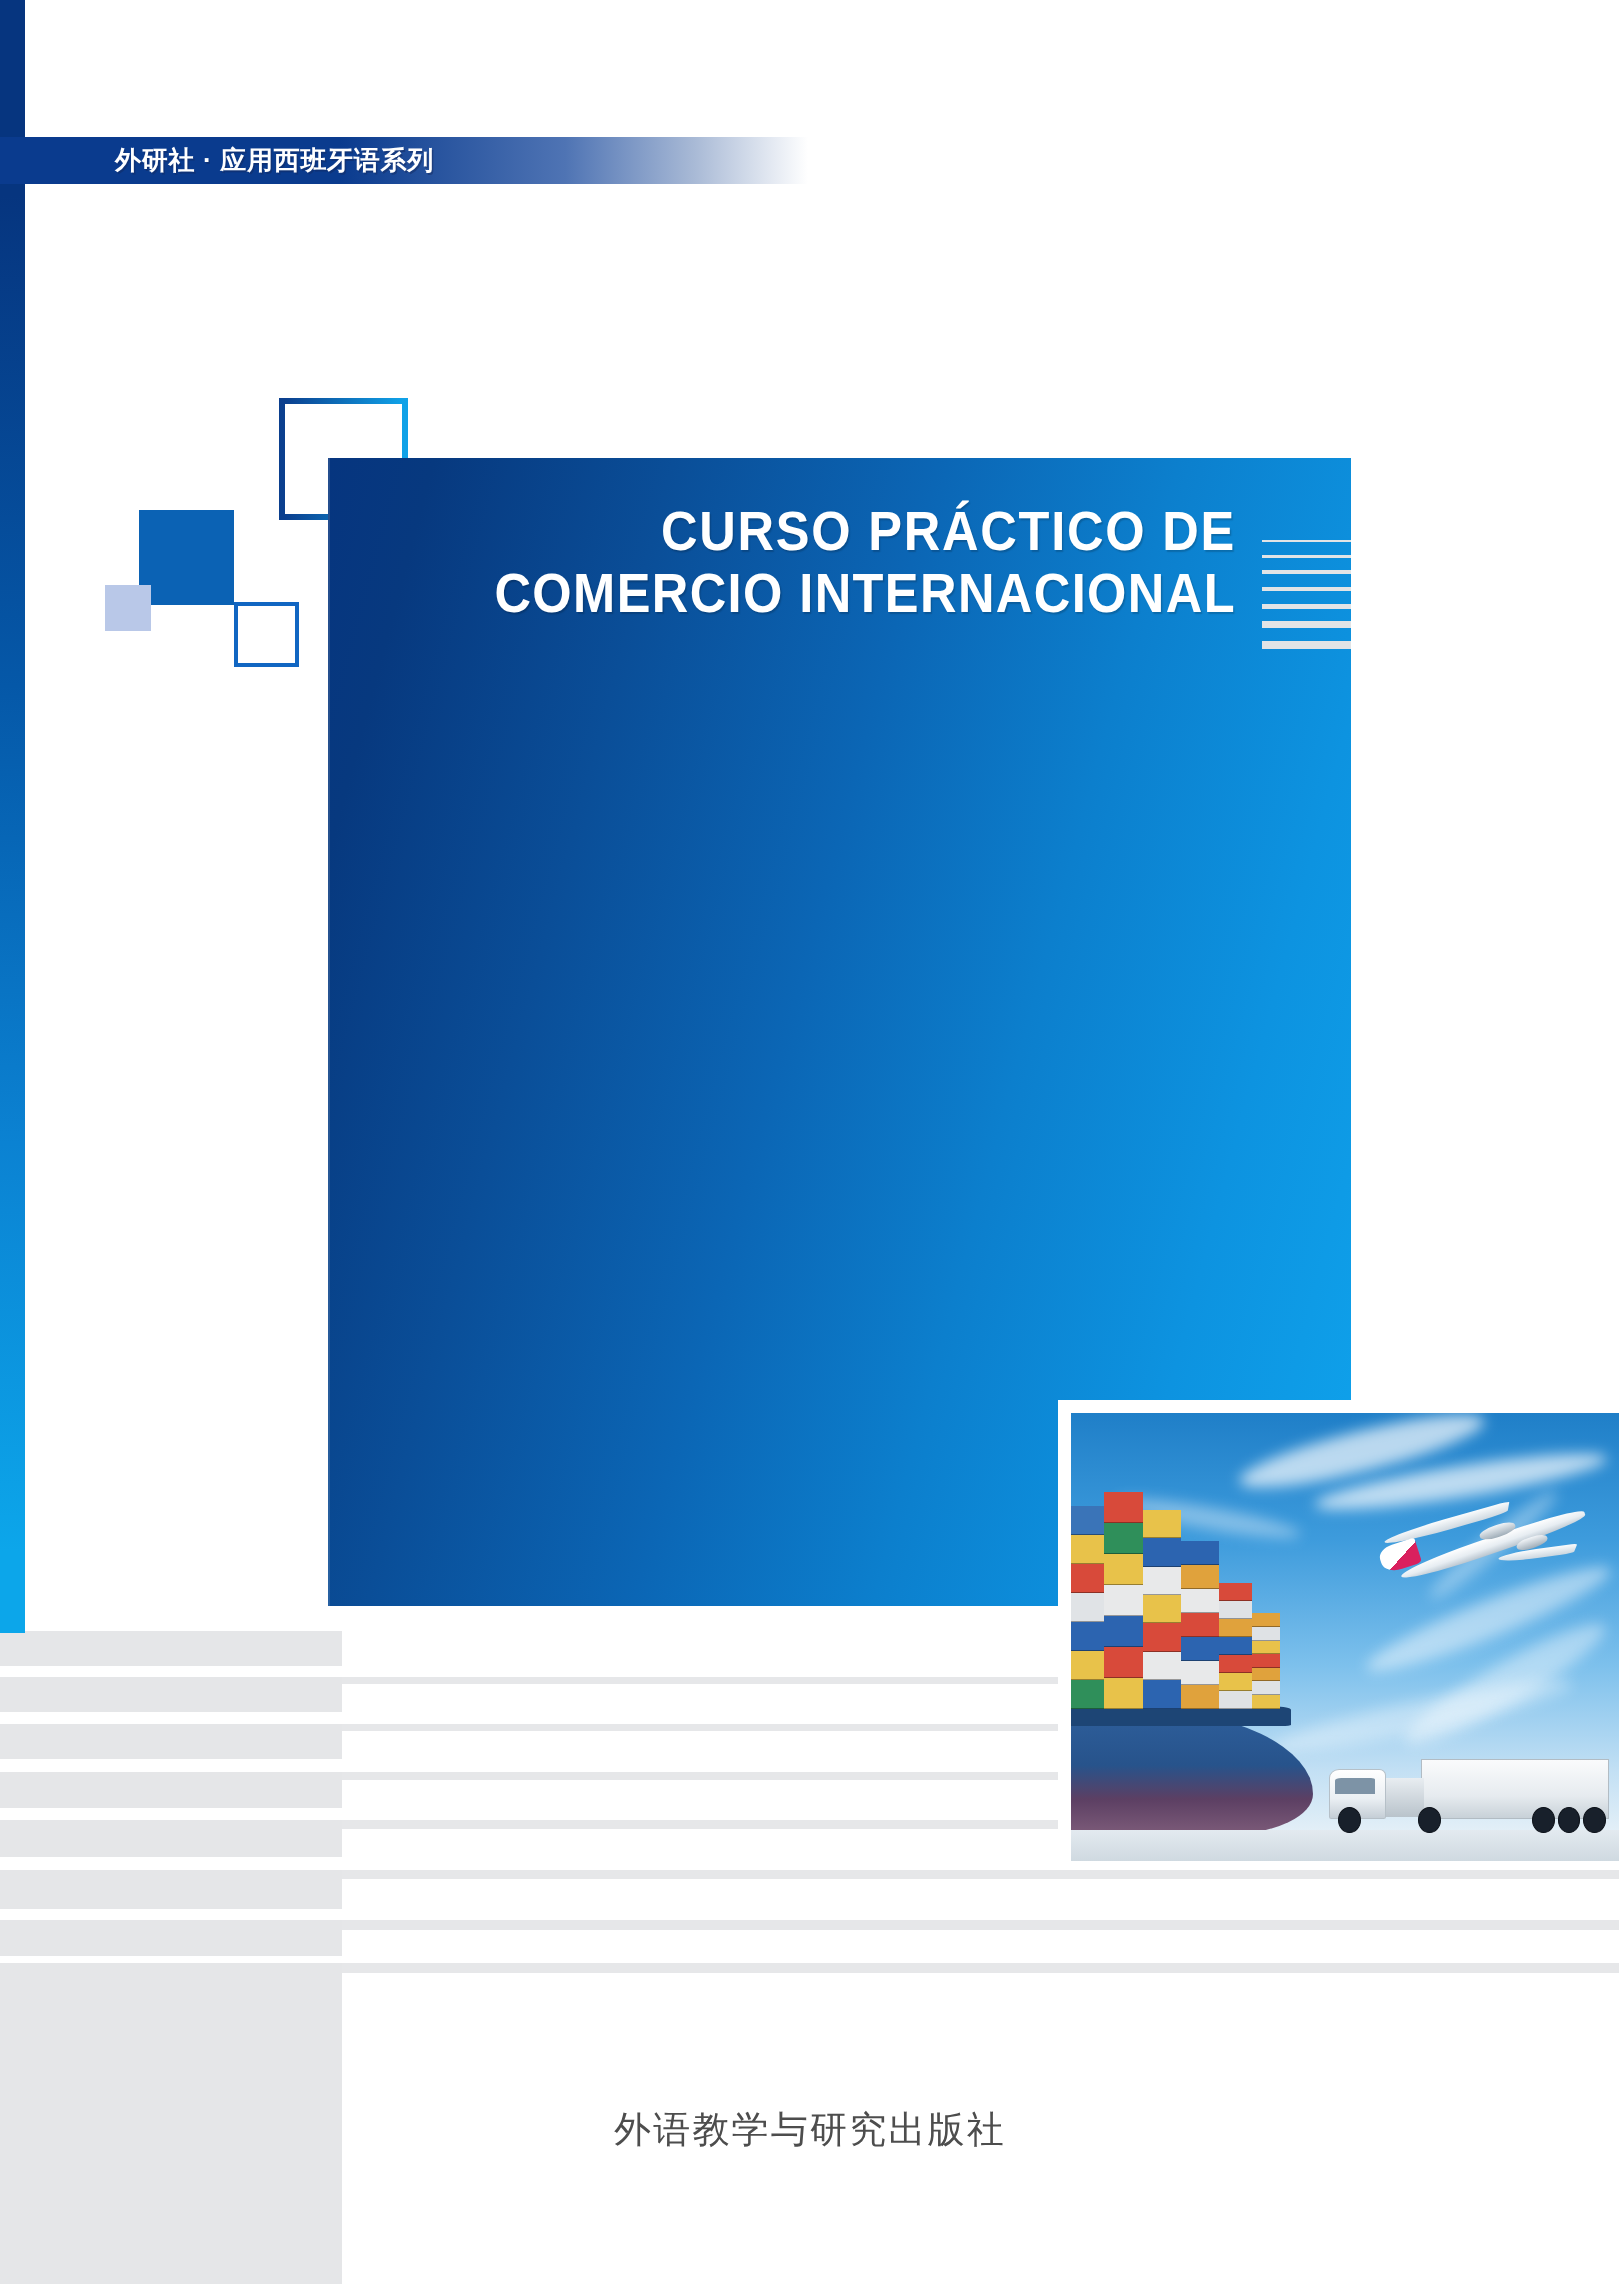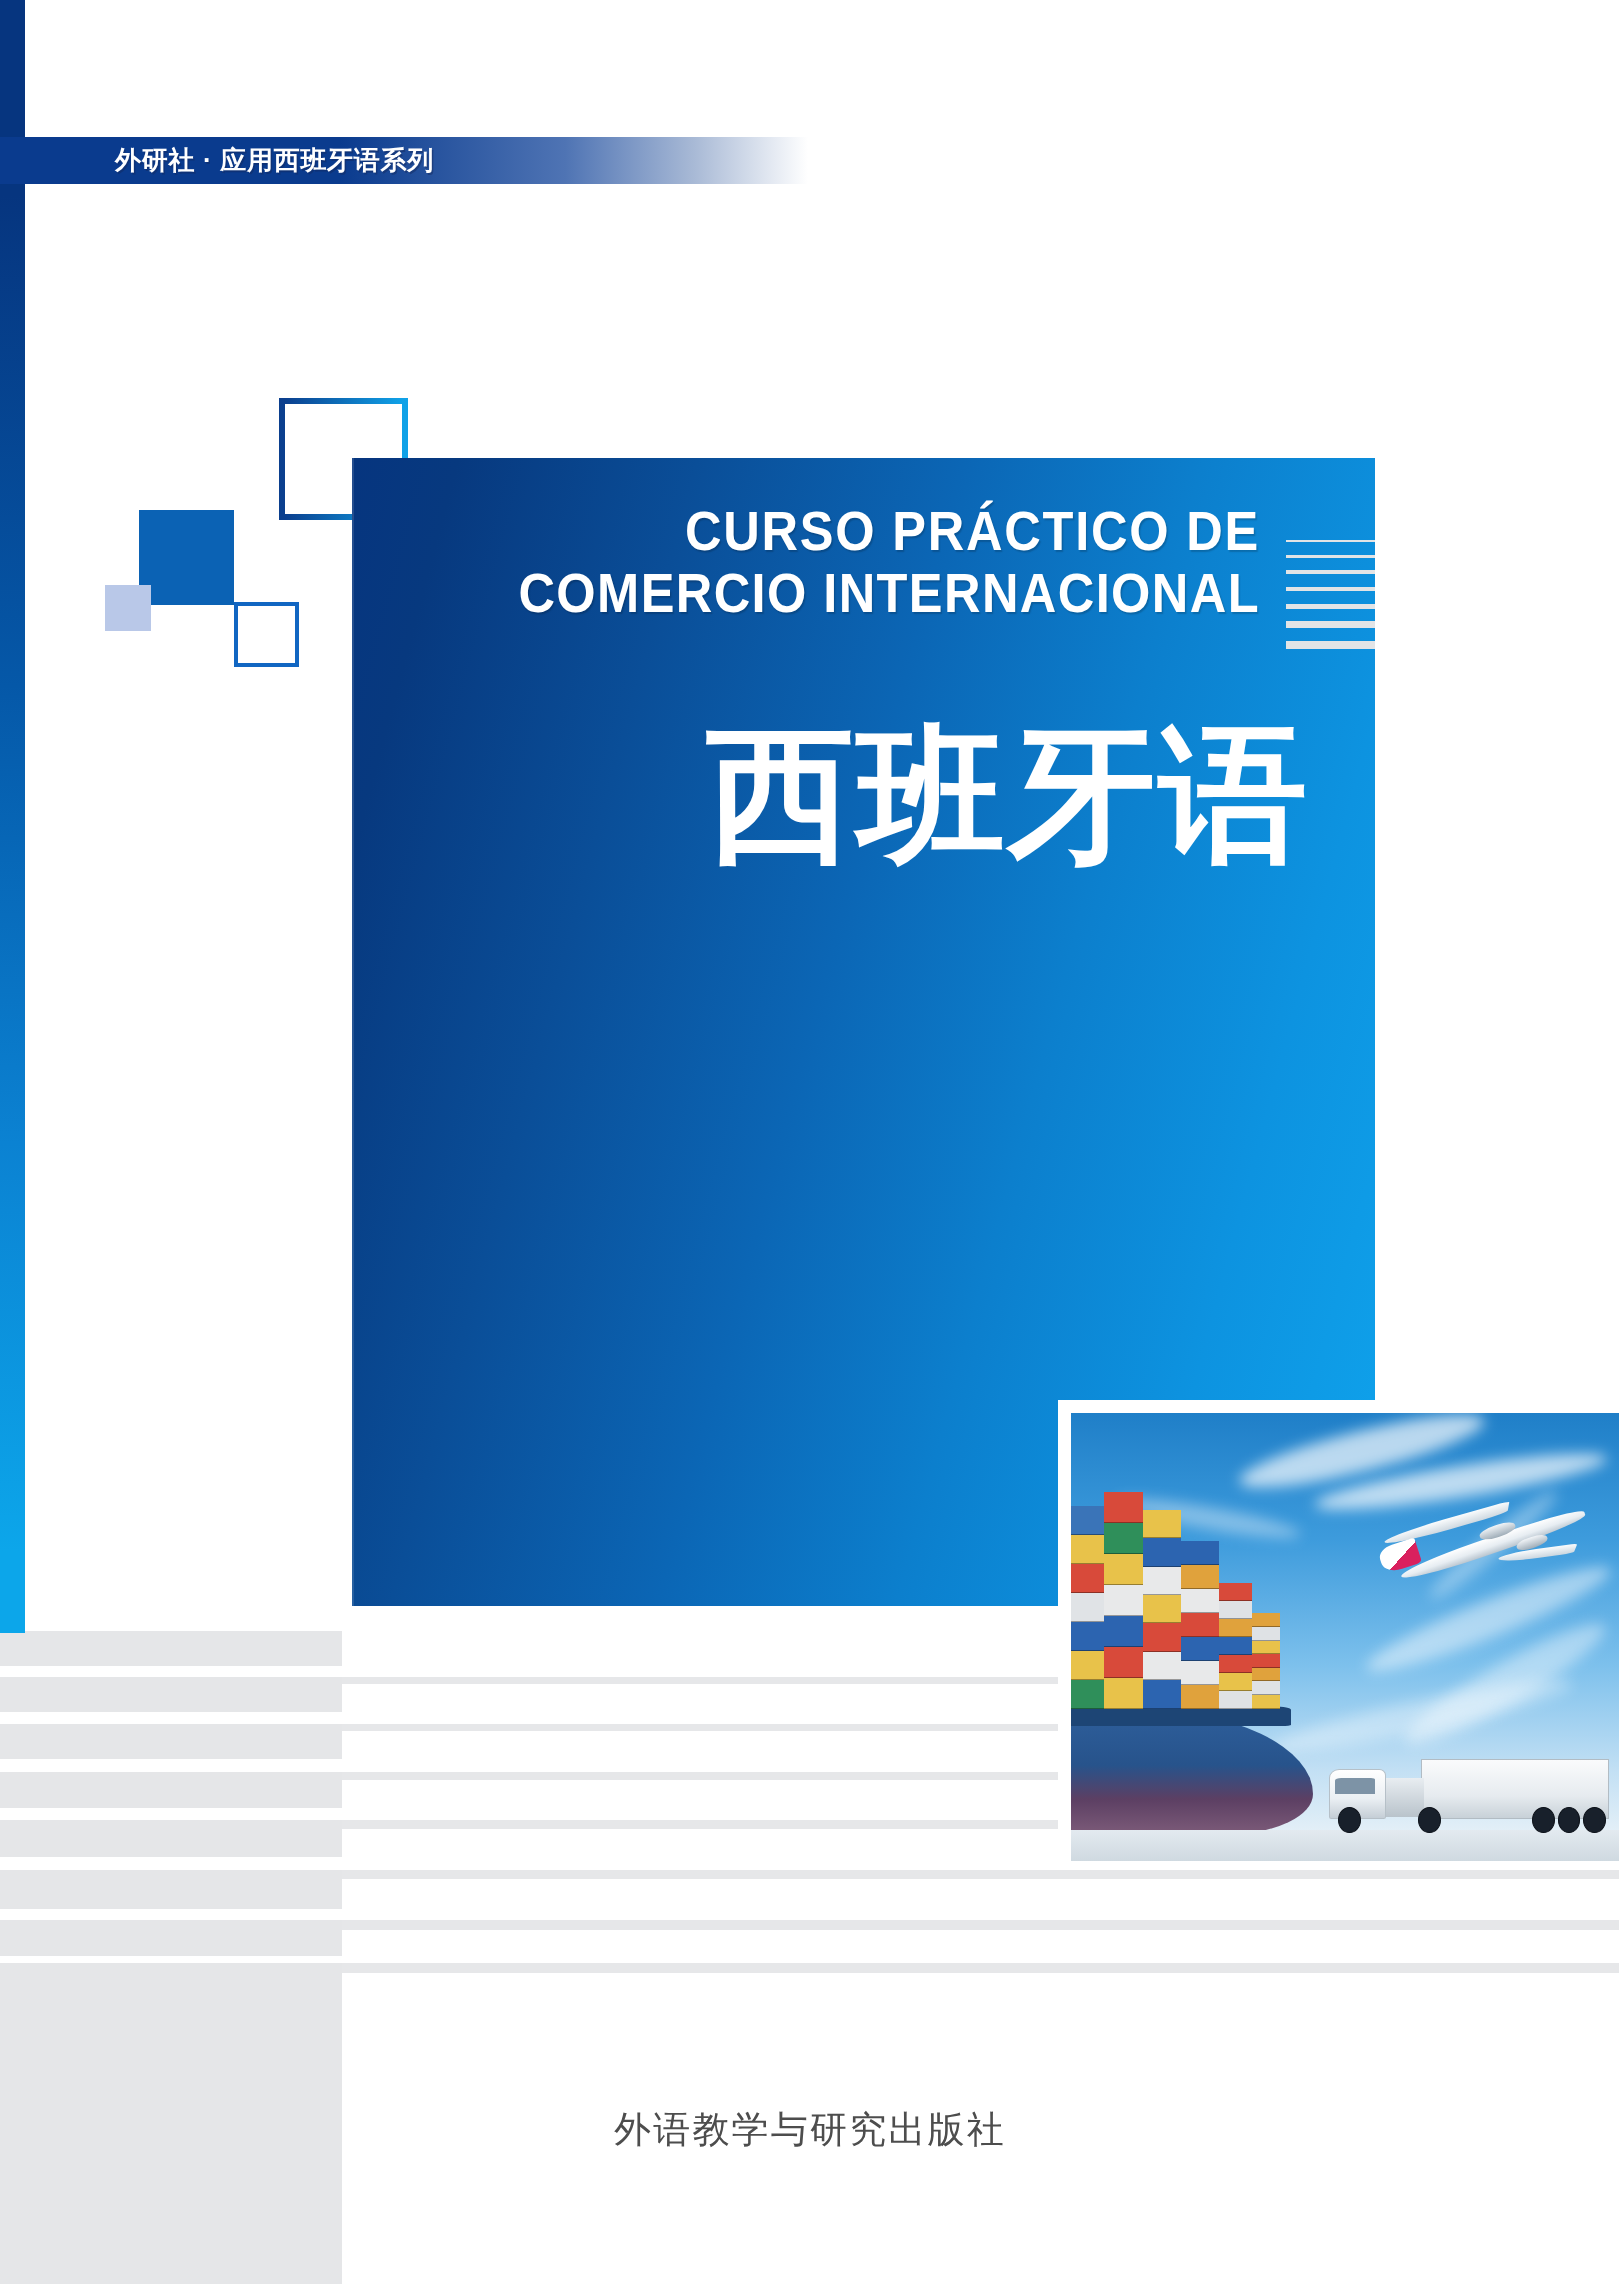--- a/index.html
+++ b/index.html
@@ -114,21 +114,21 @@
     width: 65px;
     height: 65px;
     border: 4.4px solid #1166c2;
     box-sizing: border-box;
     background: transparent;
   }
 
   
   .main-panel {
     position: absolute;
-    left: 352px;
+    left: 328px;
     top: 458px;
     width: 1023px;
     height: 1148px;
     background: linear-gradient(105deg,
         #06357f 0%,
         #07397f 8%,
         #0a4e98 26%,
         #0b66b5 46%,
         #0c7fcd 64%,
         #0d93e0 82%,
@@ -446,21 +446,20 @@
         <i style="height: 5.2px;"></i>
         <i style="height: 6.7px;"></i>
         <i style="height: 8.2px;"></i>
       </div>
 
     <div class="es-title">
       <div class="l1">CURSO PRÁCTICO DE</div>
       <div class="l2">COMERCIO INTERNACIONAL</div>
     </div>
 
-    <div class="cn-title cn-line1">西班牙语</div>
 
   </div>
 
   <div class="photo-frame">
     <div class="photo">
       <div class="cloud c1"></div>
       <div class="cloud c2"></div>
       <div class="cloud c3"></div>
       <div class="cloud c4"></div>
       <div class="cloud c5"></div>

